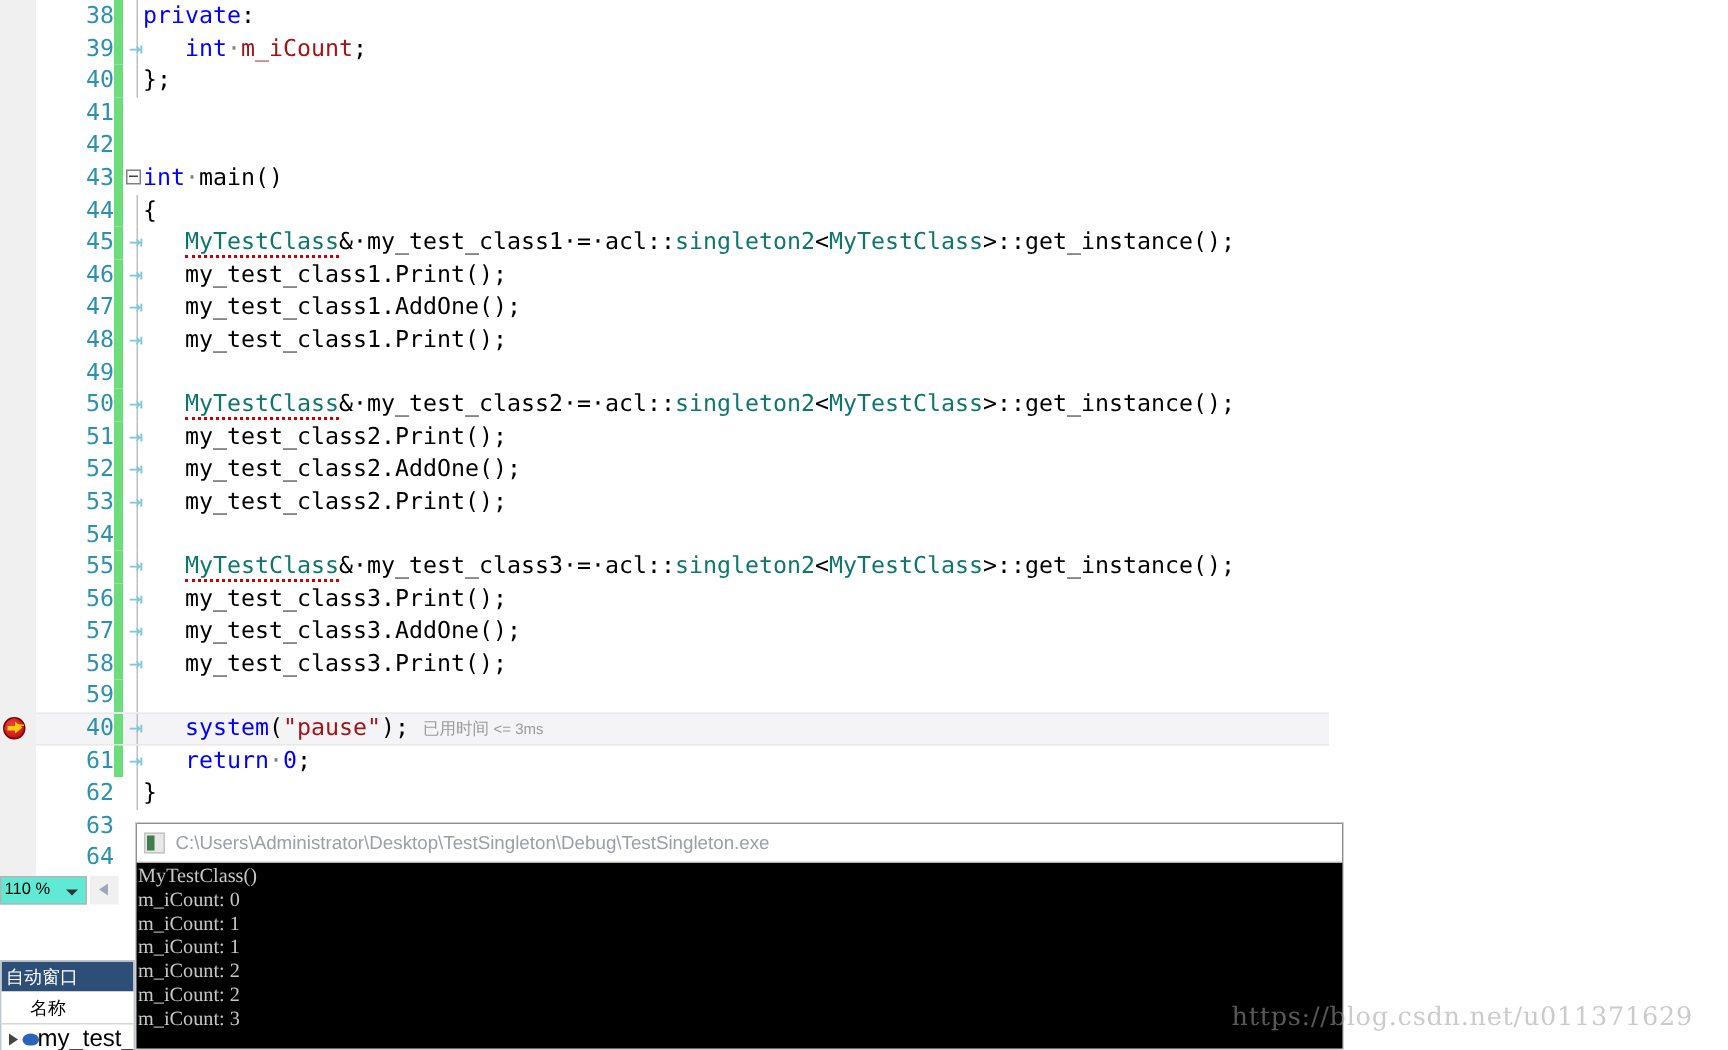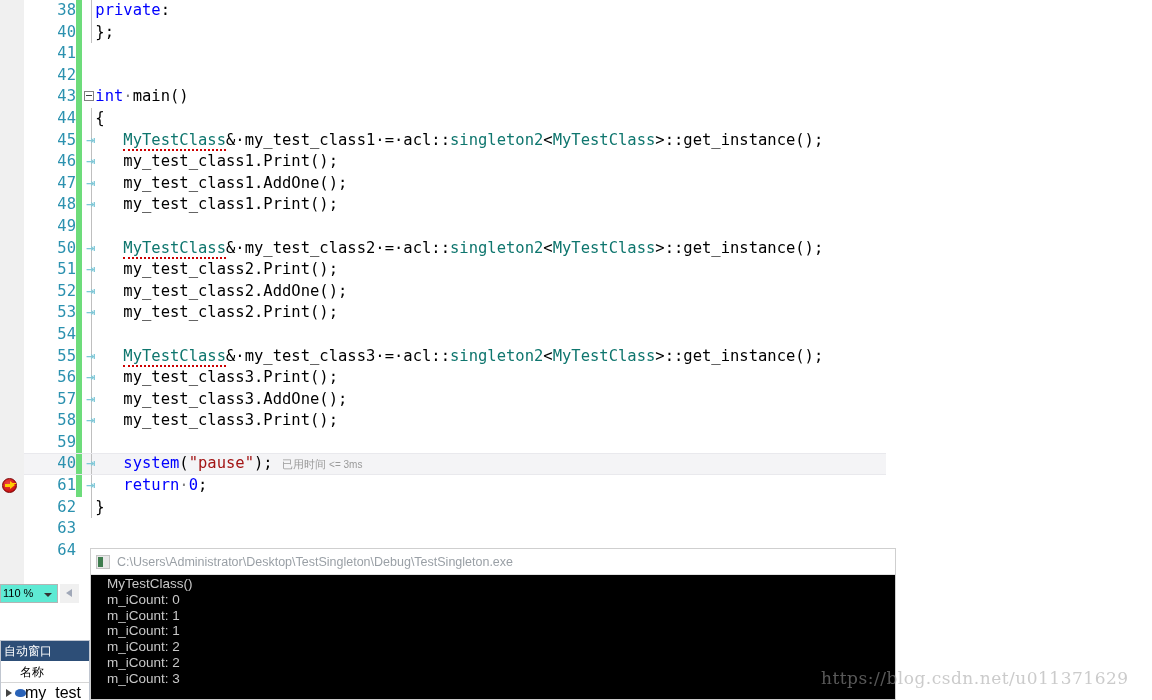--- a/index.html
+++ b/index.html
@@ -262,22 +262,22 @@
   #console-title-text {
     position: absolute;
     left: 26px; top: 0;
     line-height: 26px;
     font-size: 12.5px;
     color: #9aa0a6;
     font-family: "Liberation Sans", sans-serif;
     white-space: nowrap;
   }
   #console-body {
-    padding: 1px 0 0 16px;
-    font-family: Liberation Sans, sans-serif;
+    padding: 1px 0 0 1px;
+    font-family: Liberation Serif, serif;
     font-size: 13.5px;
     line-height: 15.8px;
     color: #c8c8c8;
     white-space: pre;
   }
 
   
   #watermark {
     position: absolute;
     left: 821px; top: 668px;
@@ -292,20 +292,21 @@
 </head>
 <body>
 
 <div id="left-strip"></div>
 
 <div id="exec-pointer"></div>
 <div id="exec-arrowhead"></div>
 
 <div id="editor">
     <div class="code-line"><span class="lno">38</span><span class="chbar"></span><span class="guide"></span><span class="ctext"> <span class="kw">private</span><span class="pun">:</span></span></div>
+    <div class="code-line"><span class="lno">39</span><span class="chbar"></span><span class="guide"></span><span class="ctext"><span class="tabarrow">⇥</span>   <span class="kw">int</span><span class="sq">·</span><span class="str">m_iCount</span><span class="pun">;</span></span></div>
     <div class="code-line"><span class="lno">40</span><span class="chbar"></span><span class="guide"></span><span class="ctext"> <span class="pun">};</span></span></div>
     <div class="code-line"><span class="lno">41</span><span class="chbar"></span><span class="guide off"></span><span class="ctext"> </span></div>
     <div class="code-line"><span class="lno">42</span><span class="chbar"></span><span class="guide off"></span><span class="ctext"> </span></div>
     <div class="code-line"><span class="lno">43</span><span class="chbar"></span><span class="guide off"></span><span class="collapse-box"></span><span class="ctext"> <span class="kw">int</span><span class="sq">·</span><span class="pun">main()</span></span></div>
     <div class="code-line"><span class="lno">44</span><span class="chbar"></span><span class="guide"></span><span class="ctext"> <span class="pun">{</span></span></div>
     <div class="code-line"><span class="lno">45</span><span class="chbar"></span><span class="guide"></span><span class="ctext"><span class="tabarrow">⇥</span>   <span class="typ squiggle">MyTestClass</span><span class="pun">&amp;·my_test_class1·</span><span class="pun">=</span><span class="pun">·acl::</span><span class="typ">singleton2</span><span class="pun">&lt;</span><span class="typ">MyTestClass</span><span class="pun">&gt;::get_instance();</span></span></div>
     <div class="code-line"><span class="lno">46</span><span class="chbar"></span><span class="guide"></span><span class="ctext"><span class="tabarrow">⇥</span>   <span class="pun">my_test_class1.Print();</span></span></div>
     <div class="code-line"><span class="lno">47</span><span class="chbar"></span><span class="guide"></span><span class="ctext"><span class="tabarrow">⇥</span>   <span class="pun">my_test_class1.AddOne();</span></span></div>
     <div class="code-line"><span class="lno">48</span><span class="chbar"></span><span class="guide"></span><span class="ctext"><span class="tabarrow">⇥</span>   <span class="pun">my_test_class1.Print();</span></span></div>
     <div class="code-line"><span class="lno">49</span><span class="chbar"></span><span class="guide"></span><span class="ctext"> </span></div>

